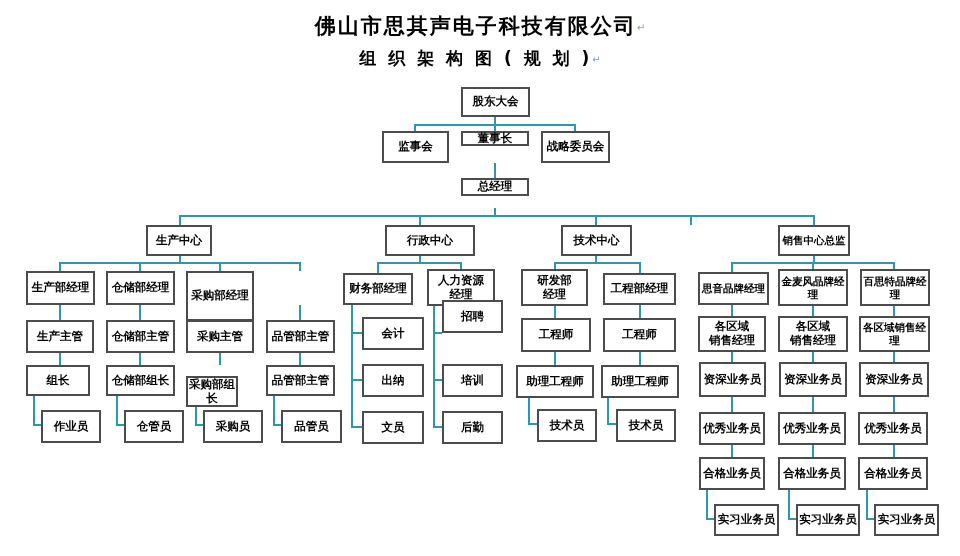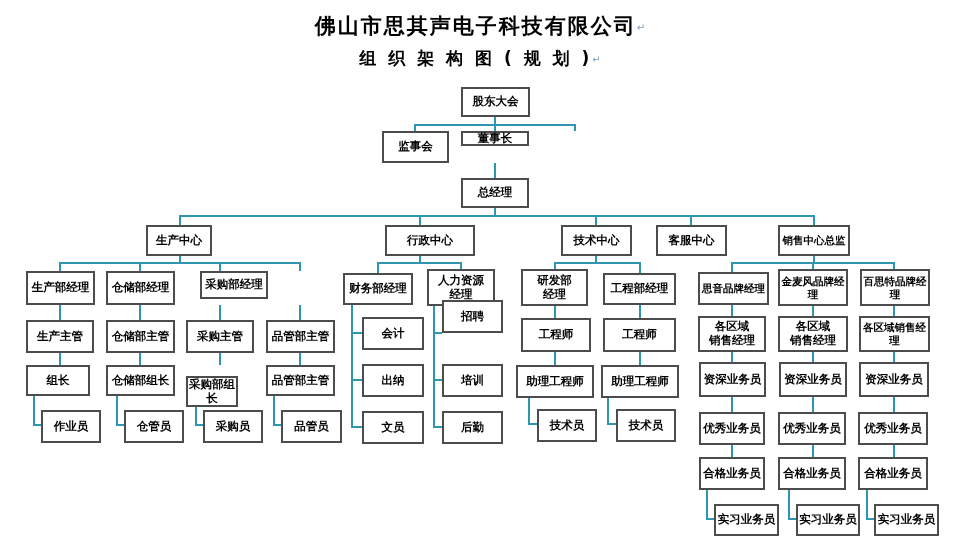--- a/index.html
+++ b/index.html
@@ -118,32 +118,32 @@
       <div class="conn v" style="left: 893px; top: 397px; height: 15px;"></div>
       <div class="conn v" style="left: 893px; top: 445px; height: 12px;"></div>
       <div class="conn v" style="left: 866px; top: 490px; height: 30px;"></div>
       <div class="conn h" style="left: 866px; top: 518px; width: 8px;"></div>
     </div>
 
   <div class="node" style="left:461px;top:87px;width:69px;height:30px">股东大会</div>
 
   <div class="node" style="left:382px;top:131px;width:67px;height:32px">监事会</div>
   <div class="node" style="left:461px;top:131px;width:68px;height:15px">董事长</div>
-
-  <div class="node" style="left:461px;top:178px;width:68px;height:30px">总经理</div>
+  <div class="node" style="left:541px;top:131px;width:69px;height:32px">战略委员会</div>
+
+  <div class="node" style="left:461px;top:178px;width:68px;height:18px">总经理</div>
 
   <div class="node" style="left:146px;top:225px;width:66px;height:31px">生产中心</div>
   <div class="node" style="left:385px;top:225px;width:90px;height:31px">行政中心</div>
   <div class="node" style="left:561px;top:225px;width:71px;height:31px">技术中心</div>
-  <div class="node" style="left:656px;top:225px;width:71px;height:31px">客服中心</div>
   <div class="node small" style="left:778px;top:225px;width:72px;height:31px">销售中心总监</div>
 
   <div class="node" style="left:26px;top:271px;width:69px;height:34px">生产部经理</div>
   <div class="node" style="left:106px;top:271px;width:69px;height:34px">仓储部经理</div>
-  <div class="node" style="left:200px;top:271px;width:68px;height:28px">采购部经理</div>
+  <div class="node" style="left:186px;top:271px;width:68px;height:50px">采购部经理</div>
   <div class="node" style="left:343px;top:273px;width:70px;height:32px">财务部经理</div>
   <div class="node" style="left:427px;top:269px;width:68px;height:37px">人力资源
 经理</div>
   <div class="node" style="left:521px;top:269px;width:67px;height:37px">研发部
 经理</div>
   <div class="node" style="left:603px;top:273px;width:73px;height:32px">工程部经理</div>
   <div class="node small" style="left:698px;top:272px;width:71px;height:33px">思音品牌经理</div>
   <div class="node small" style="left:778px;top:269px;width:70px;height:37px">金麦风品牌经
 理</div>
   <div class="node small" style="left:860px;top:269px;width:70px;height:37px">百思特品牌经

